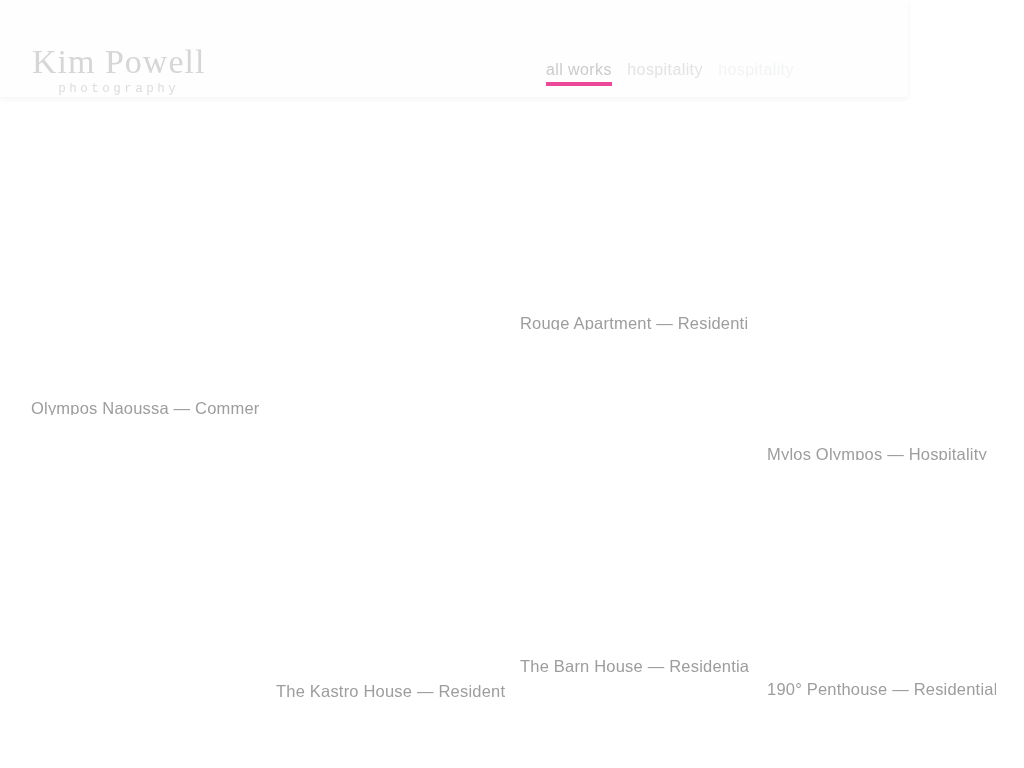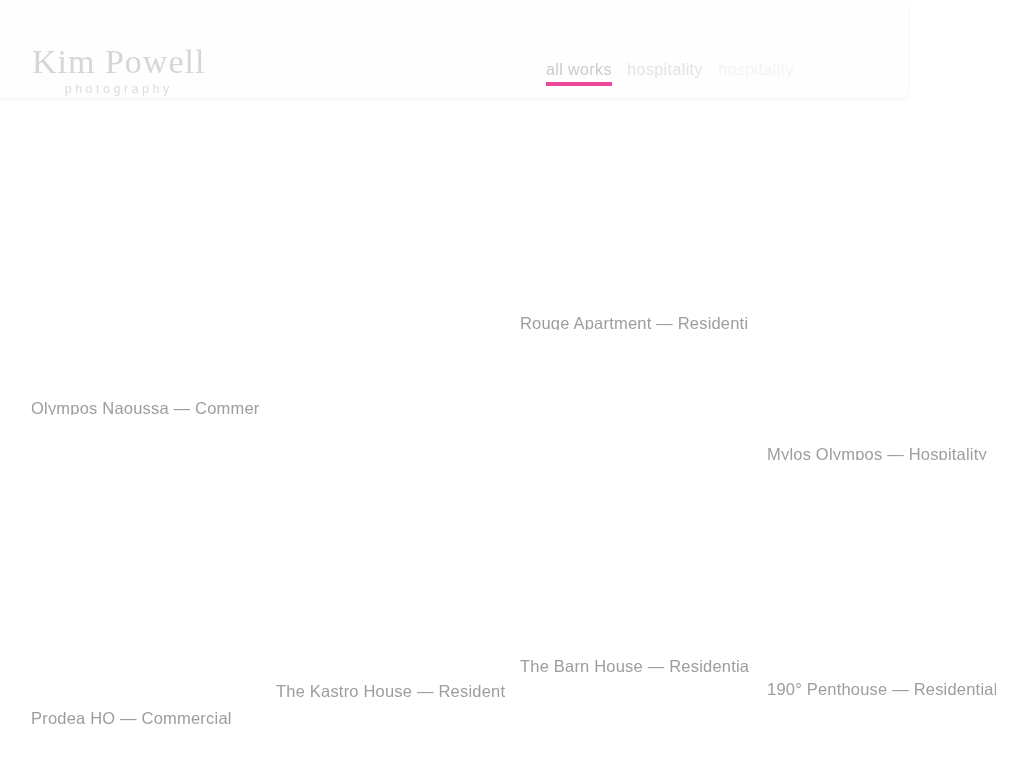--- a/index.html
+++ b/index.html
@@ -28,20 +28,21 @@
     color: #d6d6d6;
     white-space: nowrap;
   }
   .brand-tagline {
     margin-top: 2px;
     text-align: center;
     font-size: 12.5px;
     letter-spacing: 3.5px;
     color: #dcdcdc;
     white-space: nowrap;
+    font-family: Liberation Mono, monospace;
   }
 
   .nav { position: absolute; left: 546px; top: 61px; white-space: nowrap; }
   .nav a {
     display: inline-block;
     text-decoration: none;
     font-size: 16px;
     line-height: 16px;
     letter-spacing: 0.4px;
     margin-right: 11px;
@@ -108,23 +109,20 @@
 
     <div class="card c1 clip17">
       <div class="card-img"></div>
       <div class="caption">
         <span>Olympos Naoussa — Commercial</span>
       </div>
     </div>
 
     <div class="card c2">
       <div class="card-img"></div>
-      <div class="caption">
-        <span>Prodea HQ — Commercial</span>
-      </div>
     </div>
 
     <div class="card c3">
       <div class="card-img"></div>
     </div>
 
     <div class="card c4">
       <div class="card-img"></div>
       <div class="caption">
         <span>The Kastro House — Residential</span>

